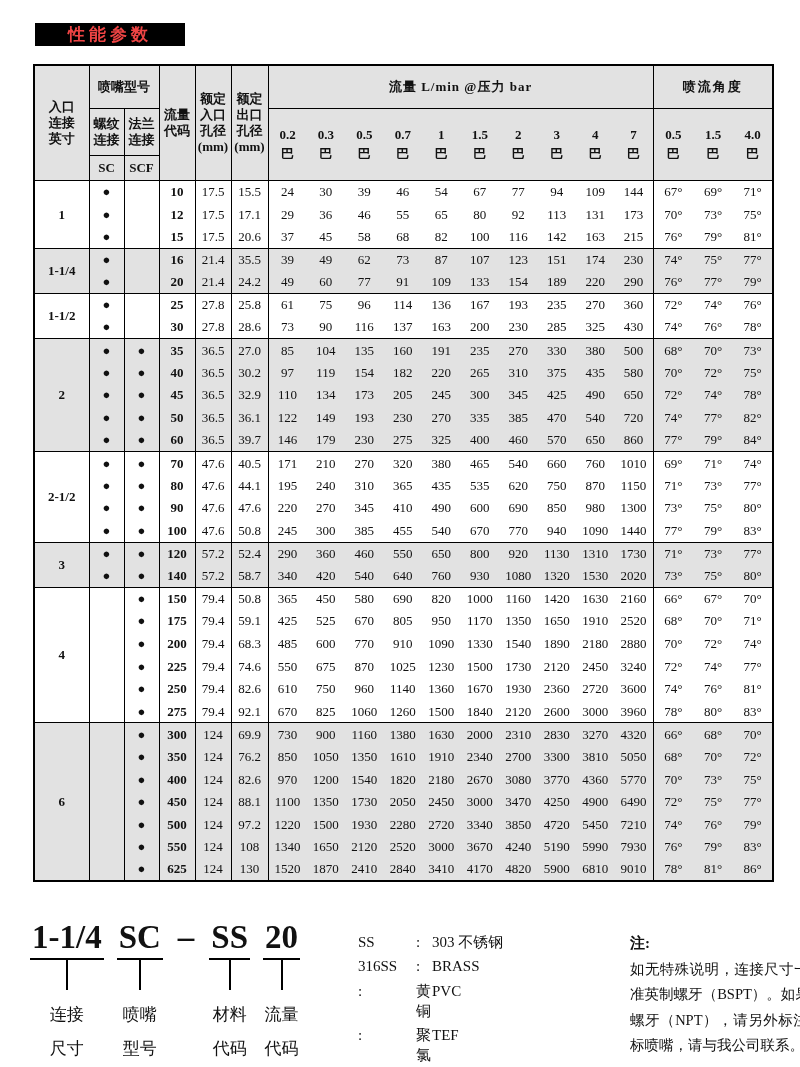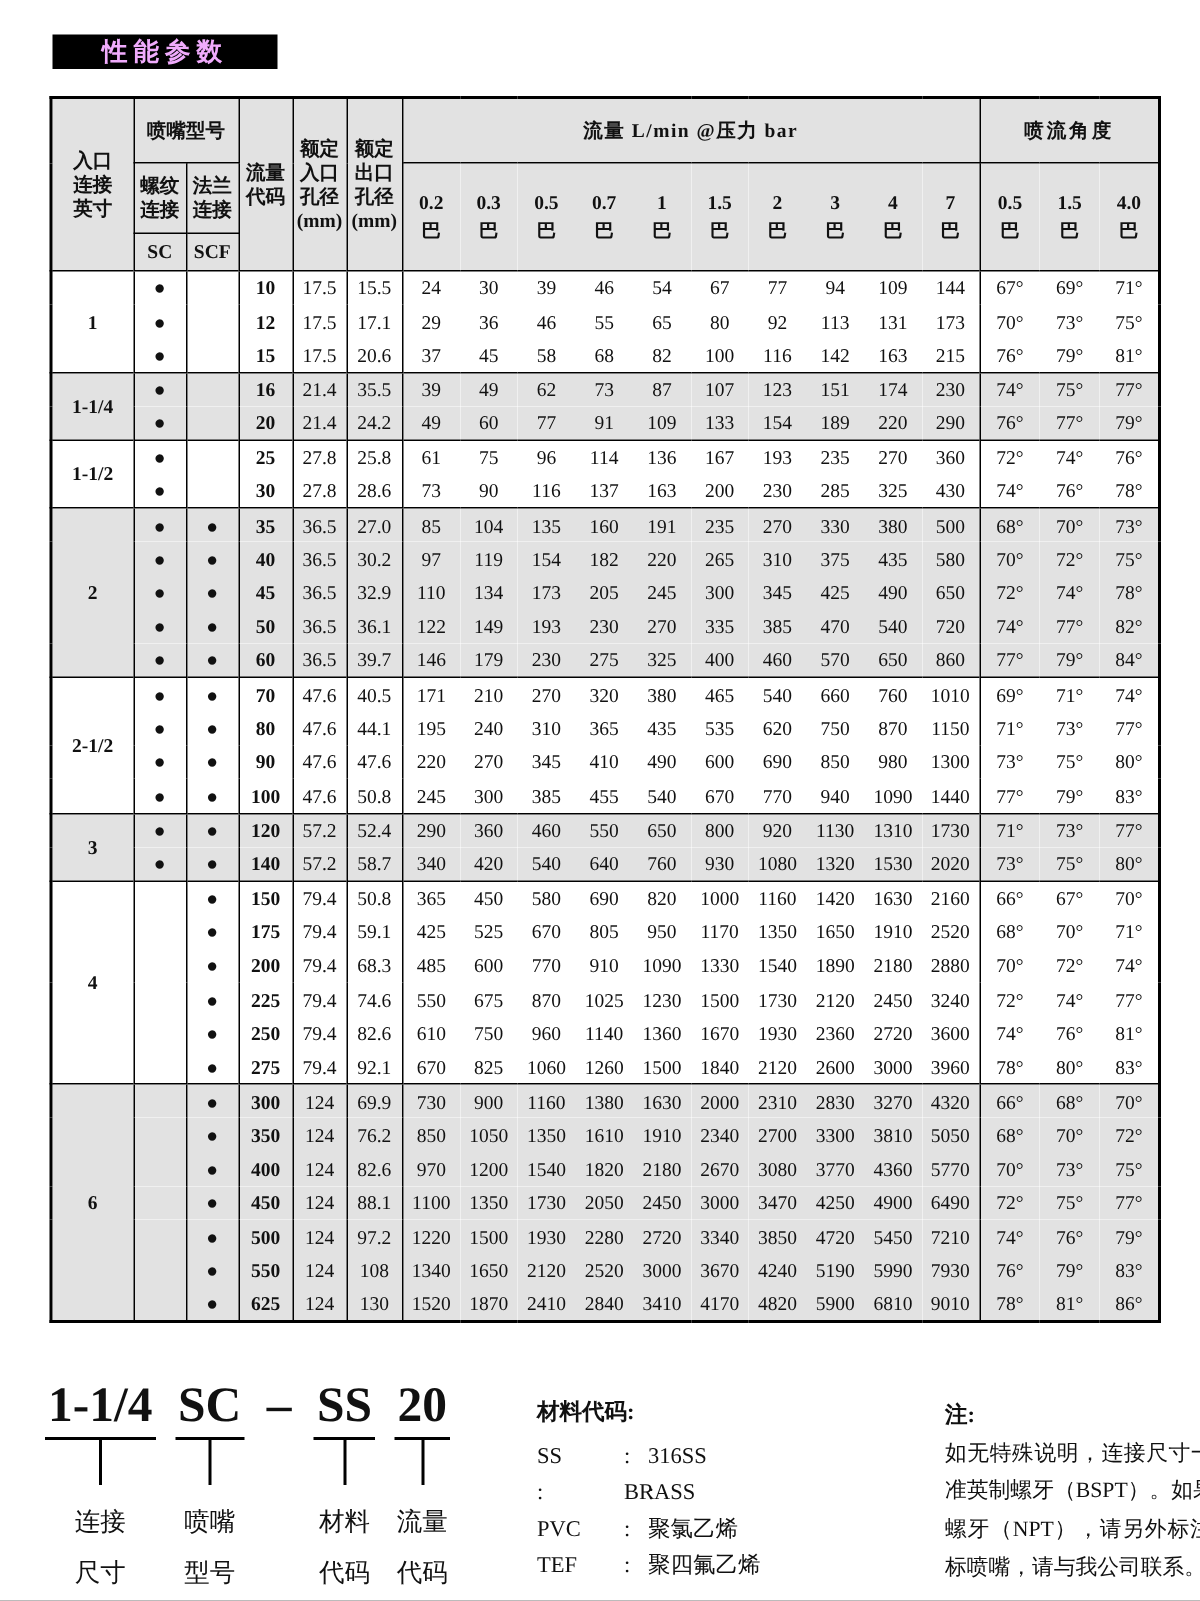--- a/index.html
+++ b/index.html
@@ -3,21 +3,21 @@
 <meta charset="utf-8">
 <style>
   html,body { margin:0; padding:0; background:#888; }
   .page {
     position:relative; width:800px; height:1067px; margin:0 auto;
     background:#ffffff; overflow:hidden;
     font-family:"Liberation Serif","DejaVu Serif",serif; color:#111;
   }
   .section-bar {
     position:absolute; left:35px; width:150px; height:23px;
-    background:#000; color:#f0abfc; display:flex; align-items:center; justify-content:center;
+    background:#000; color:#ef4444; display:flex; align-items:center; justify-content:center;
     font-size:17px; font-weight:bold; letter-spacing:4px;
     font-family:"Liberation Sans","DejaVu Sans",sans-serif;
   }
   #perf-bar { top:23px; }
   #order-bar { top:888px; }
 
   
   #table-wrap { position:absolute; left:33px; top:64px; }
   table.params {
     border-collapse:collapse; table-layout:fixed; width:739px;
@@ -860,28 +860,29 @@
             <div class="code-tick"></div>
             <div class="code-label">
               <div>流量</div>
               <div>代码</div>
             </div>
           </div>
         </div>
     </div>
 
     <div id="materials">
-      <div class="mat-title">材料代码:</div>
       <div class="mat-grid" id="mat-grid">
           <span>SS</span>
           <span>:</span>
+          <span>303 不锈钢</span>
           <span>316SS</span>
           <span>:</span>
           <span>BRASS</span>
           <span>:</span>
+          <span>黄铜</span>
           <span>PVC</span>
           <span>:</span>
           <span>聚氯乙烯</span>
           <span>TEF</span>
           <span>:</span>
           <span>聚四氟乙烯</span>
         </div>
     </div>
 
     <div id="note">

